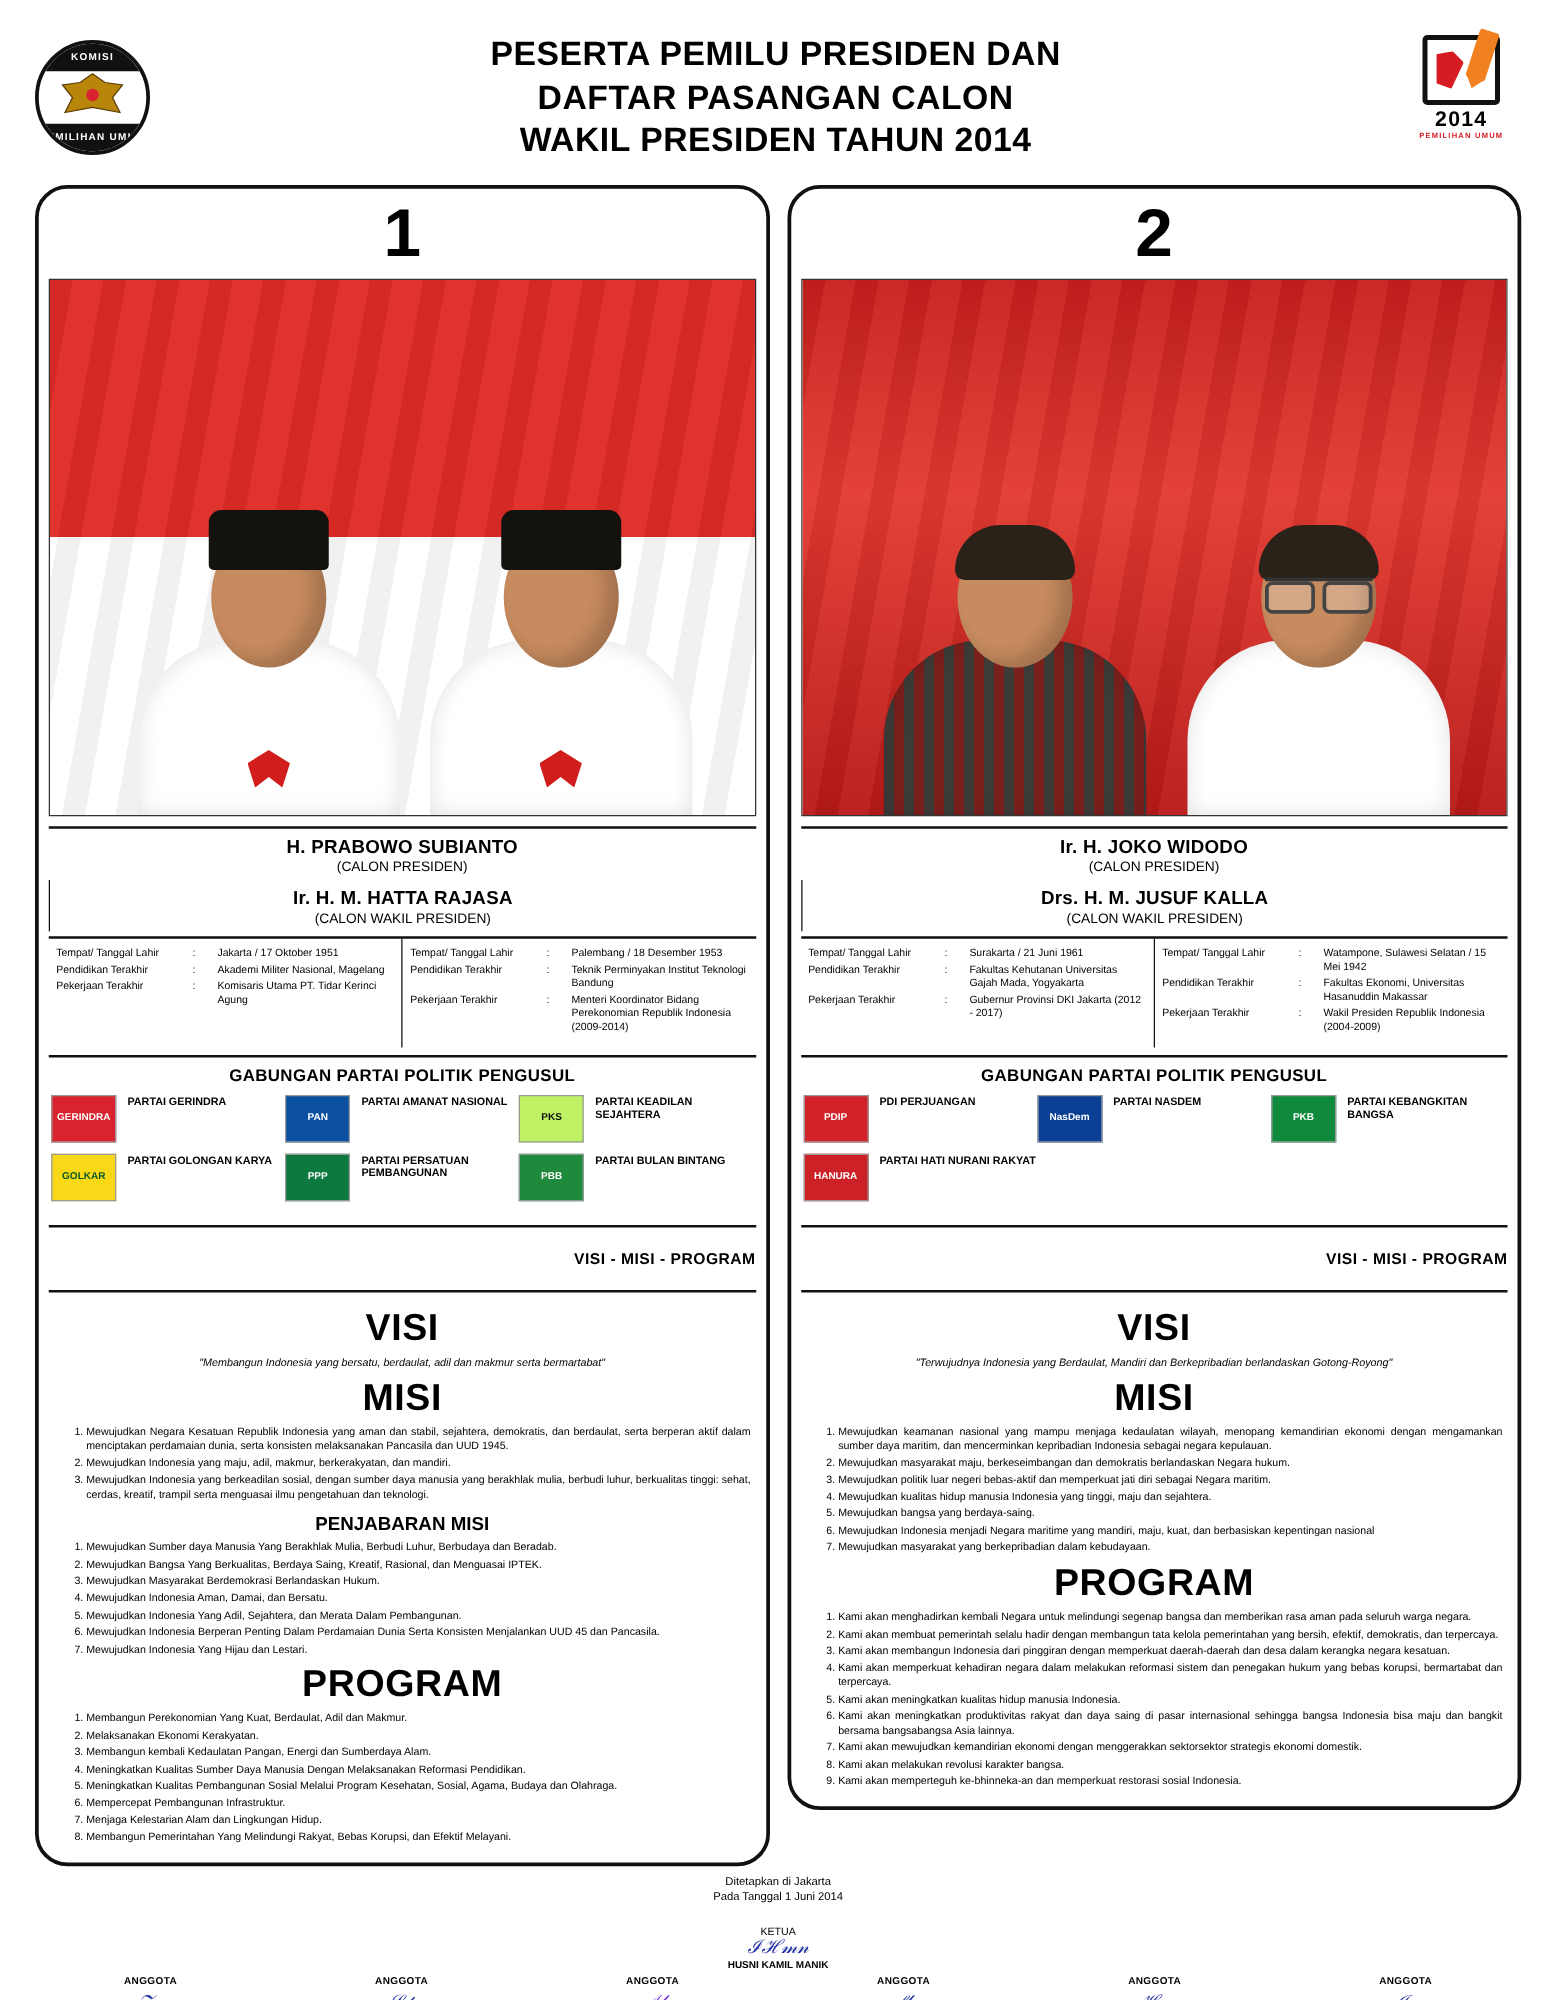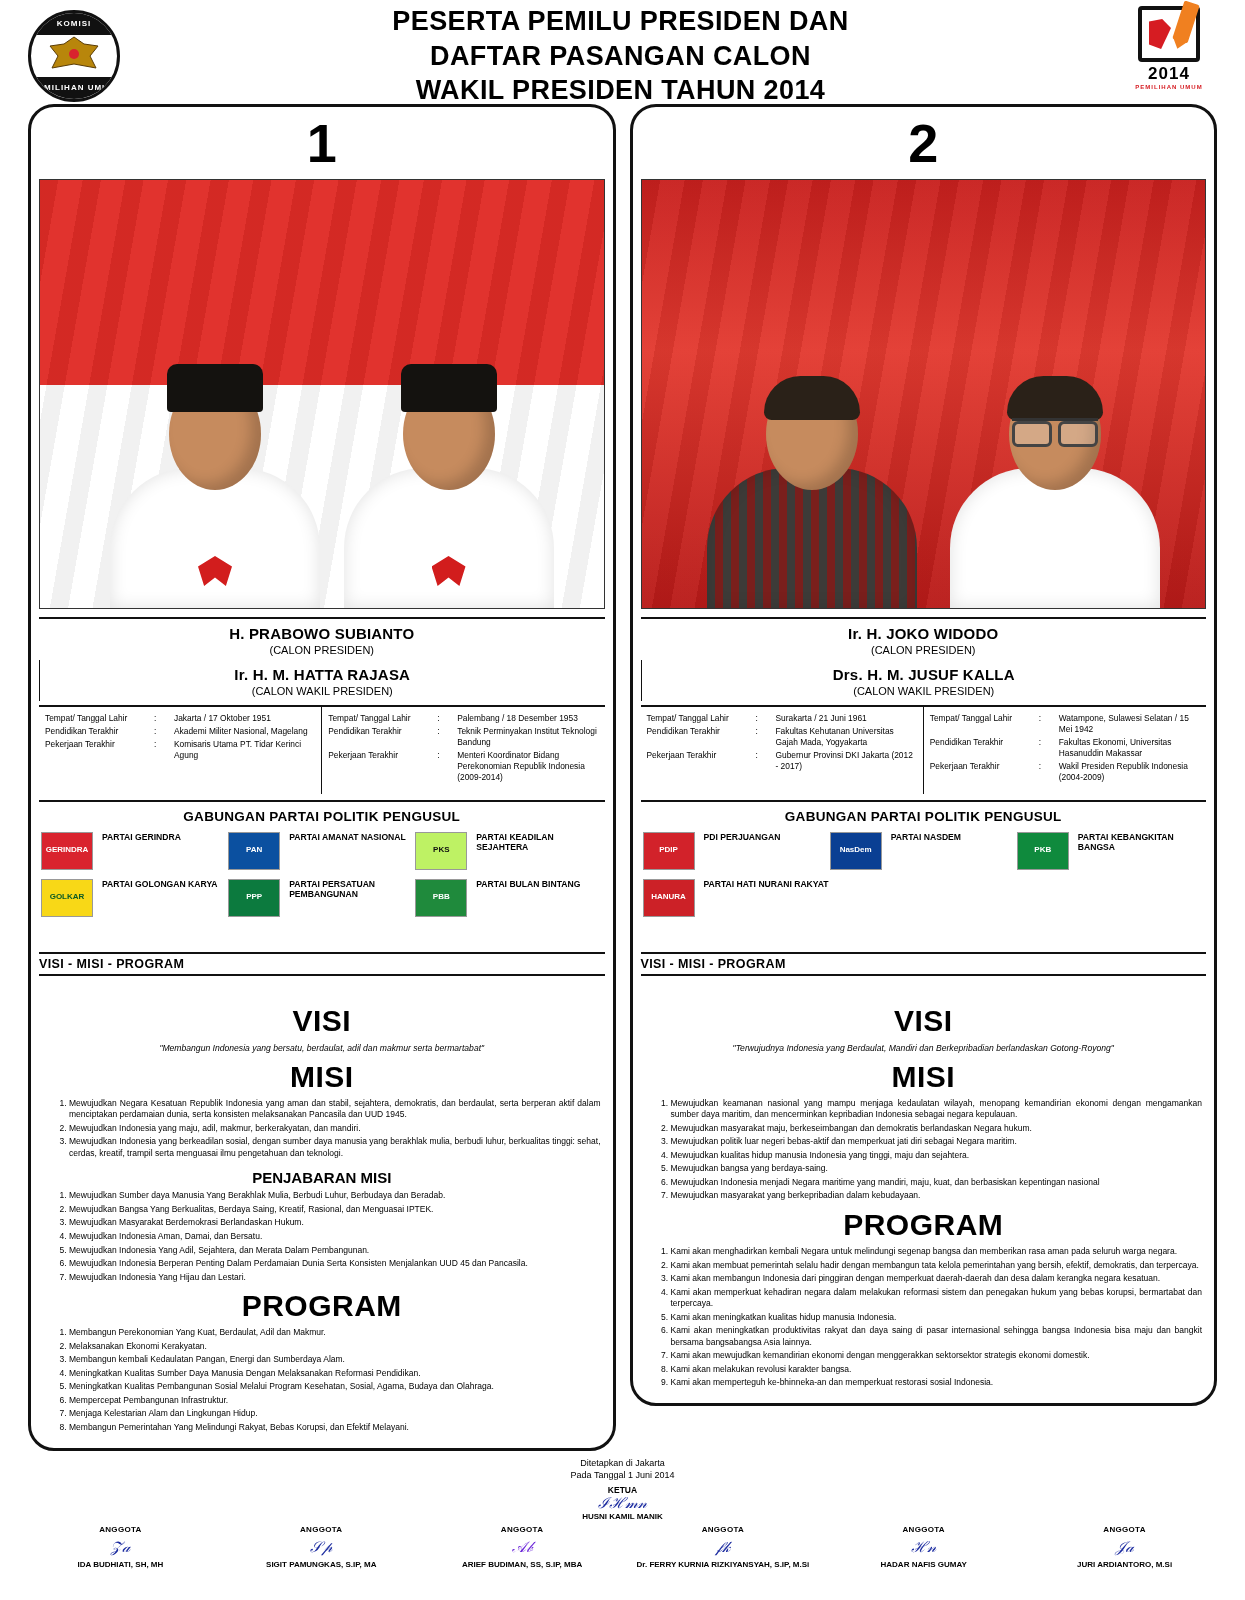--- a/index.html
+++ b/index.html
@@ -9,21 +9,21 @@
     height: 1600px;
     background: #ffffff;
     font-family: "Liberation Sans", sans-serif;
     color: #000;
     position: relative;
     overflow: hidden;
   }
 
   
   .header {
-    height: 104px;
+    height: 148px;
     display: flex;
     align-items: center;
     justify-content: space-between;
     padding: 8px 28px 0 28px;
   }
   .kpu-logo {
     width: 92px; height: 92px;
     border-radius: 50%;
     background: #ffffff;
     border: 3px solid #111;
@@ -169,35 +169,35 @@
   .parties { display:flex; flex-wrap:wrap; padding: 2px 10px 10px 10px; }
   .party { width: 33.33%; display:flex; align-items:flex-start; gap:9px; margin-bottom:9px; }
   .party .logo {
     width: 52px; height: 38px; flex:0 0 52px;
     border:1px solid #999; display:flex; align-items:center; justify-content:center;
     font-size:8px; font-weight:bold; color:#fff; text-align:center; line-height:1.05; overflow:hidden;
   }
   .party .pname { font-size: 8.6px; font-weight:bold; line-height:1.2; }
 
   .vmp-bar {
-    text-align:left; font-size:12.5px; font-weight:bold; letter-spacing:.4px;
+    text-align:right; font-size:12.5px; font-weight:bold; letter-spacing:.4px;
     border-top:2px solid #111; border-bottom:2px solid #111;
-    margin: 16px 8px; padding:3px 0;
+    margin: 0 8px; padding:18px 0;
   }
   .content { padding: 6px 12px 12px 12px; }
   .big-h { text-align:center; font-size:30px; font-weight:bold; letter-spacing:.5px; margin: 6px 0 4px 0; }
   .mid-h { text-align:center; font-size:15px; font-weight:bold; margin: 10px 0 4px 0; }
   .visi-text { text-align:center; font-size:8.6px; font-style:italic; line-height:1.4; margin-bottom:2px; }
   ol.list { margin: 0; padding-left: 26px; }
   ol.list li { font-size: 8.5px; line-height: 1.36; margin-bottom: 2px; text-align: justify; }
 
   
   .footer { padding: 6px 20px 10px 20px; }
   .foot-center { text-align:center; font-size:9px; line-height:1.35; }
-  .foot-center .ket { font-size:8.5px; font-weight:bold; margin-top:4px; }
+  .foot-center .ket { font-size:8.5px; font-weight:normal; margin-top:17px; }
   .sig-script { font-family:"Liberation Serif", serif; font-style:italic; font-size:15px; color:#1c2ca0; line-height:1; }
   .chair-name { font-size:8px; font-weight:bold; margin-top:1px; }
   .members { display:flex; justify-content:space-between; margin-top:2px; }
   .member { flex:1 1 0; text-align:center; }
   .member .lbl { font-size:8px; font-weight:bold; letter-spacing:.3px; }
   .member .sg { height:26px; display:flex; align-items:center; justify-content:center; }
   .member .nm { font-size:8px; font-weight:bold; }
   .member.red .sg { color:#6d28d9; }
 </style>
 </head>

